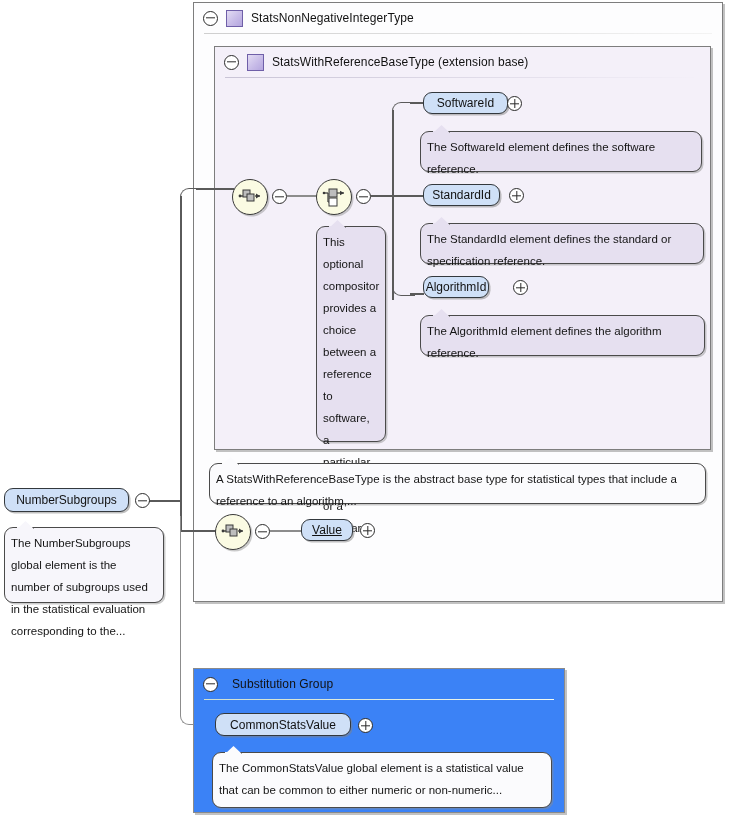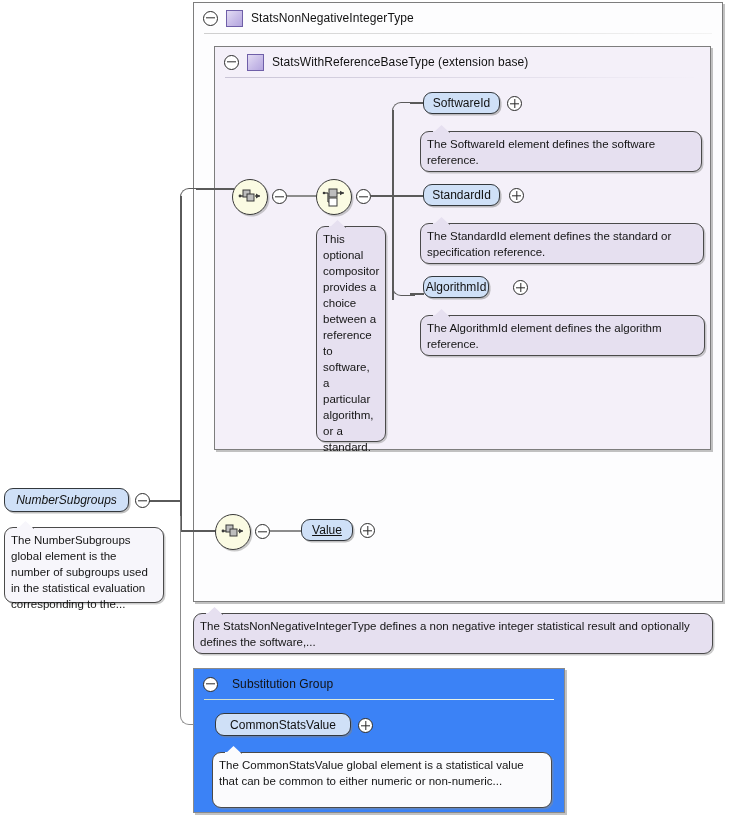--- a/index.html
+++ b/index.html
@@ -57,21 +57,21 @@
     font-size:12px;color:#111;white-space:nowrap;padding:0 9px;
     box-shadow:1.5px 1.5px 0 rgba(130,130,130,.5);
   }
   .elbox.root{background:#cfe0f7;}
 
   
   .anno{
     position:absolute;box-sizing:border-box;
     border:1.2px solid #4a4a4a;border-radius:9px;
     padding:4px 6px 4px 6px;
-    font-size:11.5px;line-height:16px;color:#141414;
+    font-size:11.5px;line-height:22px;color:#141414;
     box-shadow:1.5px 1.5px 0 rgba(140,140,140,.45);
   }
   .anno.lav{background:#e6e0f0;}
   .anno.white{background:#fbfbfd;}
   .anno.pale{background:#f7f6fb;}
   .anno .tail{
     position:absolute;top:-7px;left:12px;width:15px;height:8px;
     background:inherit;
     clip-path:polygon(50% 0,100% 100%,0 100%);
     border-left:1.2px solid #4a4a4a;border-right:1.2px solid #4a4a4a;
@@ -126,21 +126,21 @@
   <div class="ln v" style="left:180px;top:196px;height:336px;"></div>
 
   <div class="elbow tl" style="left:180px;top:188px;width:20px;height:16px;"></div>
   <div class="ln h" style="left:196px;top:188px;width:38px;"></div>
 
   <div class="ln h" style="left:180px;top:530px;width:36px;"></div>
 
   <div class="elbow bl" style="left:180px;top:516px;width:24px;height:208px;border-color:#8c8c8c;"></div>
   <div class="ln h thin" style="left:200px;top:723px;width:16px;height:1.4px;"></div>
 
-  <div class="elbox root" style="left:4px;top:488px;width:125px;height:24px;font-style:italic;">
+  <div class="elbox root" style="left:4px;top:488px;width:125px;height:24px;">
     <span>NumberSubgroups</span>
   </div>
   <span class="pm" style="position:absolute;left:135px;top:493px;"></span>
   <div class="anno pale" style="left:4px;top:527px;width:160px;height:76px;padding-left:6px;">
     <span class="tail"></span>
     <span class="tailmask"></span>
     <span>The NumberSubgroups global element is the number of subgroups used in the statistical evaluation corresponding to the...</span>
   </div>
 
   <div class="comp" style="left:232px;top:179px;">
@@ -177,21 +177,21 @@
   <div class="ln h" style="left:392px;top:195px;width:32px;"></div>
   <div class="elbow bl" style="left:392px;top:279px;width:22px;height:16px;"></div>
   <div class="ln h" style="left:410px;top:293px;width:14px;"></div>
 
   <div class="anno lav" style="left:316px;top:226px;width:70px;height:216px;">
     <span class="tail"></span>
     <span class="tailmask"></span>
     <span class="vtext">This optional compositor provides a choice between a reference to software, a particular algorithm, or a standard.</span>
   </div>
 
-  <div class="elbox" style="left:423px;top:92px;width:77px;height:22px;">
+  <div class="elbox" style="left:423px;top:92px;width:85px;height:22px;">
     <span>SoftwareId</span>
   </div>
   <span class="pm plus" style="position:absolute;left:507px;top:96px;"></span>
   <div class="anno lav" style="left:420px;top:131px;width:282px;height:41px;">
     <span class="tail"></span>
     <span class="tailmask"></span>
     <span>The SoftwareId element defines the software reference.</span>
   </div>
 
   <div class="elbox" style="left:423px;top:184px;width:77px;height:22px;">
@@ -207,44 +207,44 @@
   <div class="elbox" style="left:423px;top:276px;width:66px;height:22px;">
     <span>AlgorithmId</span>
   </div>
   <span class="pm plus" style="position:absolute;left:513px;top:280px;"></span>
   <div class="anno lav" style="left:420px;top:315px;width:285px;height:41px;">
     <span class="tail"></span>
     <span class="tailmask"></span>
     <span>The AlgorithmId element defines the algorithm reference.</span>
   </div>
 
+  <div class="anno white" style="left:209px;top:463px;width:497px;height:41px;">
+    <span class="tail"></span>
+    <span class="tailmask"></span>
+    <span>A StatsWithReferenceBaseType is the abstract base type for statistical types that include a reference to an algorithm,...</span>
+  </div>
 
   <div class="comp" style="left:215px;top:514px;">
     <svg width="32" height="32" viewBox="0 0 32 32">
       <line x1="6" y1="16" x2="10" y2="16" stroke="#3a3a3a" stroke-width="1.3"></line>
       <line x1="22" y1="16" x2="27" y2="16" stroke="#3a3a3a" stroke-width="1.3"></line>
       <rect x="10" y="10" width="7" height="7" fill="#bdbdbd" stroke="#3a3a3a" stroke-width="1"></rect>
       <rect x="14" y="14" width="7" height="7" fill="#bdbdbd" stroke="#3a3a3a" stroke-width="1"></rect>
       <path d="M23,13.5 L27,16 L23,18.5 Z" fill="#3a3a3a"></path>
       <circle cx="7" cy="16" r="1.4" fill="#3a3a3a"></circle>
     </svg>
   </div>
   <span class="pm" style="position:absolute;left:255px;top:524px;"></span>
   <div class="ln h thin" style="left:270px;top:530px;width:32px;"></div>
 
   <div class="elbox" style="left:301px;top:519px;width:52px;height:22px;text-decoration:underline;">
     <span>Value</span>
   </div>
   <span class="pm plus" style="position:absolute;left:360px;top:523px;"></span>
 
-  <div class="anno lav" style="left:193px;top:613px;width:520px;height:41px;">
-    <span class="tail"></span>
-    <span class="tailmask"></span>
-    <span>The StatsNonNegativeIntegerType defines a non negative integer statistical result and optionally defines the software,...</span>
-  </div>
 
   <div class="frame frame-sub" style="left:193px;top:668px;width:372px;height:145px;">
     <div class="frame-hdr">
       <span class="pm"></span>
       <span class="hdr-title" style="margin-left:6px;">Substitution Group</span>
     </div>
     <div class="frame-hdr-rule" style="top:30px;background:linear-gradient(to right,#cfe0cf,#f2faf1);"></div>
   </div>
 
   <div class="elbox" style="left:215px;top:713px;width:136px;height:23px;">

